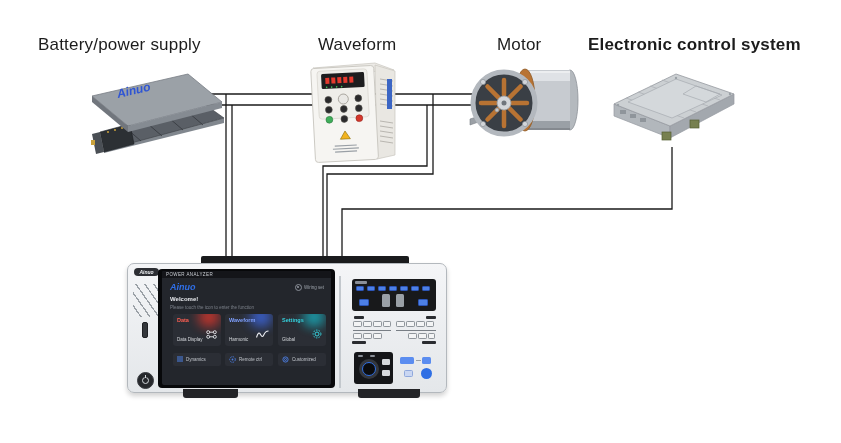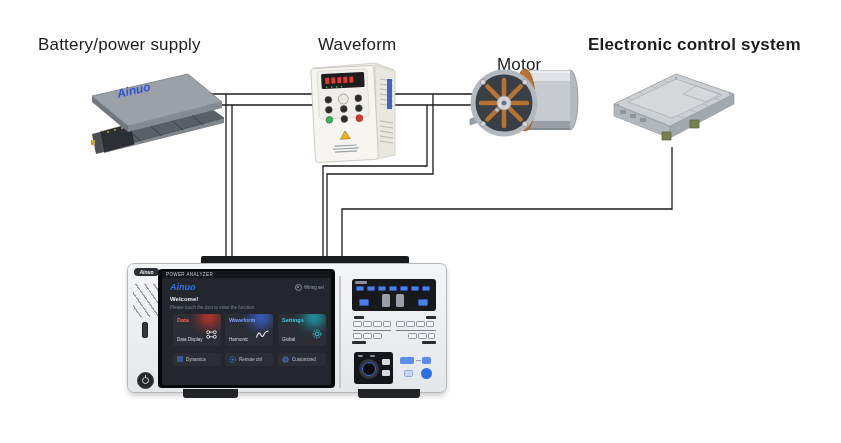--- a/index.html
+++ b/index.html
@@ -75,21 +75,21 @@
     <path d="M226,94 V258"></path>
     <path d="M232,105 V258"></path>
     <path d="M433,94 V174 H327 V258"></path>
     <path d="M427,105 V166 H323 V258"></path>
     <path d="M672,147 V209 H342 V258"></path>
   </g>
 </svg>
 
 <div class="dev-label" style="left:38px;top:35px;">Battery/power supply</div>
 <div class="dev-label" style="left:318px;top:35px;">Waveform</div>
-<div class="dev-label" style="left:497px;top:35px;margin-top:20px;">Motor</div>
+<div class="dev-label" style="left:497px;top:35px;">Motor</div>
 <div class="dev-label" style="left:588px;top:35px;font-weight:bold;">Electronic control system</div>
 
 <div class="abs" style="left:70px;top:58px;width:155px;height:100px;z-index:2;">
 <svg width="155" height="100" viewBox="0 0 155 100">
   <polygon points="34,90 154,60 154,65 34,95" fill="#81878e"></polygon>
   <polygon points="36,76 140,50 154,60 50,88" fill="#5a5f66" stroke="#3c4045" stroke-width="0.6"></polygon>
   <g stroke="#33373c" stroke-width="0.8">
     <line x1="57" y1="71" x2="71" y2="83"></line>
         <line x1="78" y1="66" x2="92" y2="78"></line>
     <line x1="99" y1="60" x2="113" y2="72"></line>

